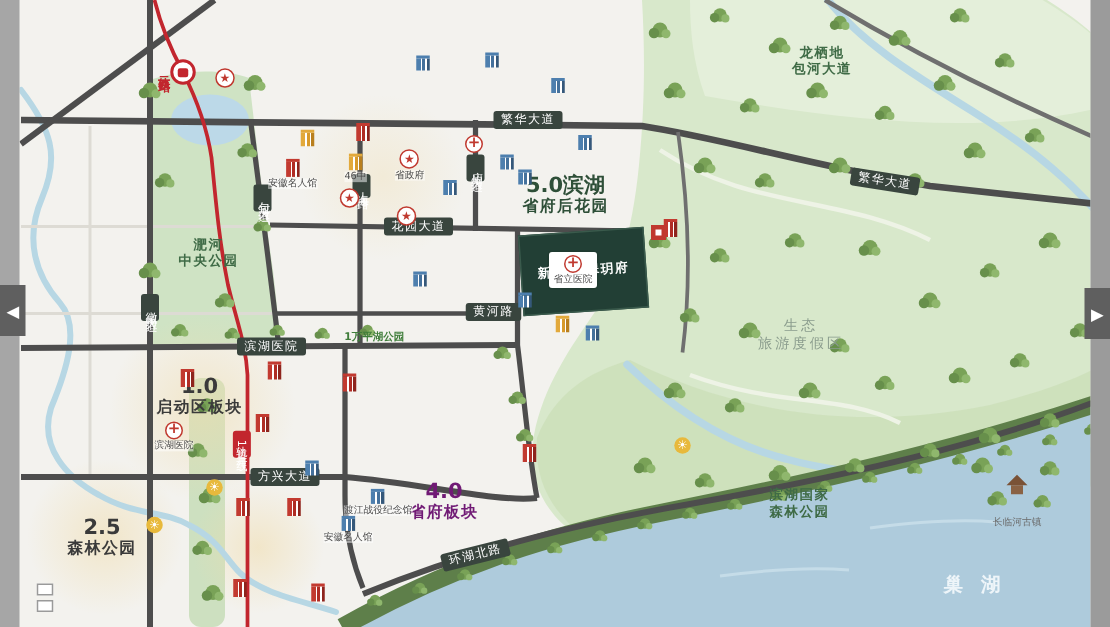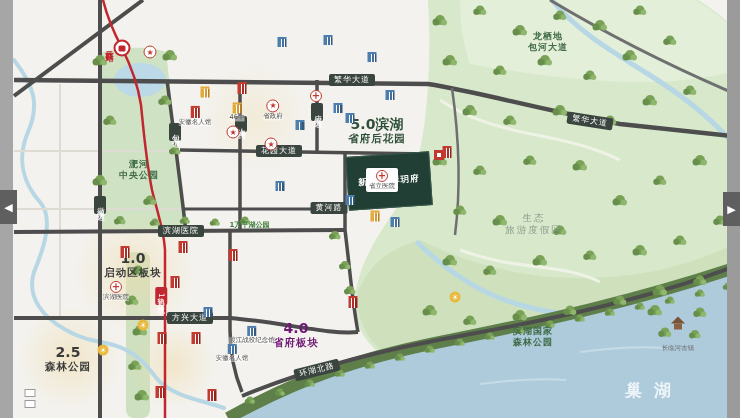--- a/index.html
+++ b/index.html
@@ -32,21 +32,21 @@
   
   .zone{position:absolute;transform:translate(-50%,-50%);text-align:center;font-weight:bold;line-height:1.15;}
   .zone .num{font-size:14px;}
   .zone .nm{font-size:10.5px;letter-spacing:1px;white-space:nowrap;}
   
   .maplabel{position:absolute;transform:translate(-50%,-50%);text-align:center;white-space:pre-line;line-height:1.25;}
   .maplabel.park{color:#3f6b46;font-weight:bold;font-size:9px;letter-spacing:1px;}
   .maplabel.muted{color:#8a9c8d;font-size:9.5px;letter-spacing:2px;}
   .maplabel.green-sm{color:#3f7d3a;font-size:7px;font-weight:bold;}
   .maplabel.tiny{color:#6b6b6b;font-size:6.5px;}
-  .lake-label{position:absolute;transform:translate(-50%,-50%);color:#eef5f9;font-size:17px;font-weight:bold;
+  .lake-label{position:absolute;transform:translate(-50%,-50%);color:#eef5f9;font-size:13px;font-weight:bold;
     letter-spacing:12px;text-indent:12px;}
   
   .poi{position:absolute;transform:translate(-50%,-50%);display:flex;flex-direction:column;align-items:center;gap:1px;}
   .poi .lb{font-size:6.5px;color:#4a4a4a;line-height:1.1;white-space:nowrap;background:rgba(255,255,255,.5);}
   .ic{display:block;}
   .ic-bldg{width:9px;height:10px;background:linear-gradient(90deg,#c23a30 0 3px,#fff 3px 4px,#b02c24 4px 6px,#fff 6px 7px,#8e241d 7px 9px);border-top:2px solid #c23a30;}
   .ic-school{width:9px;height:9px;background:linear-gradient(90deg,#e2a93b 0 3px,#fff 3px 4px,#d89a2b 4px 6px,#fff 6px 7px,#b97f1e 7px 9px);border-top:2px solid #e2a93b;}
   .ic-blue{width:9px;height:8px;background:linear-gradient(90deg,#4d7fae 0 3px,#fff 3px 4px,#44719c 4px 6px,#fff 6px 7px,#35587a 7px 9px);border-top:2px solid #4d7fae;}
   .ic-star{width:13px;height:13px;border-radius:50%;background:#fff;border:1.5px solid #c0392f;color:#c0392f;
     font-size:8px;line-height:12px;text-align:center;box-sizing:border-box;}

